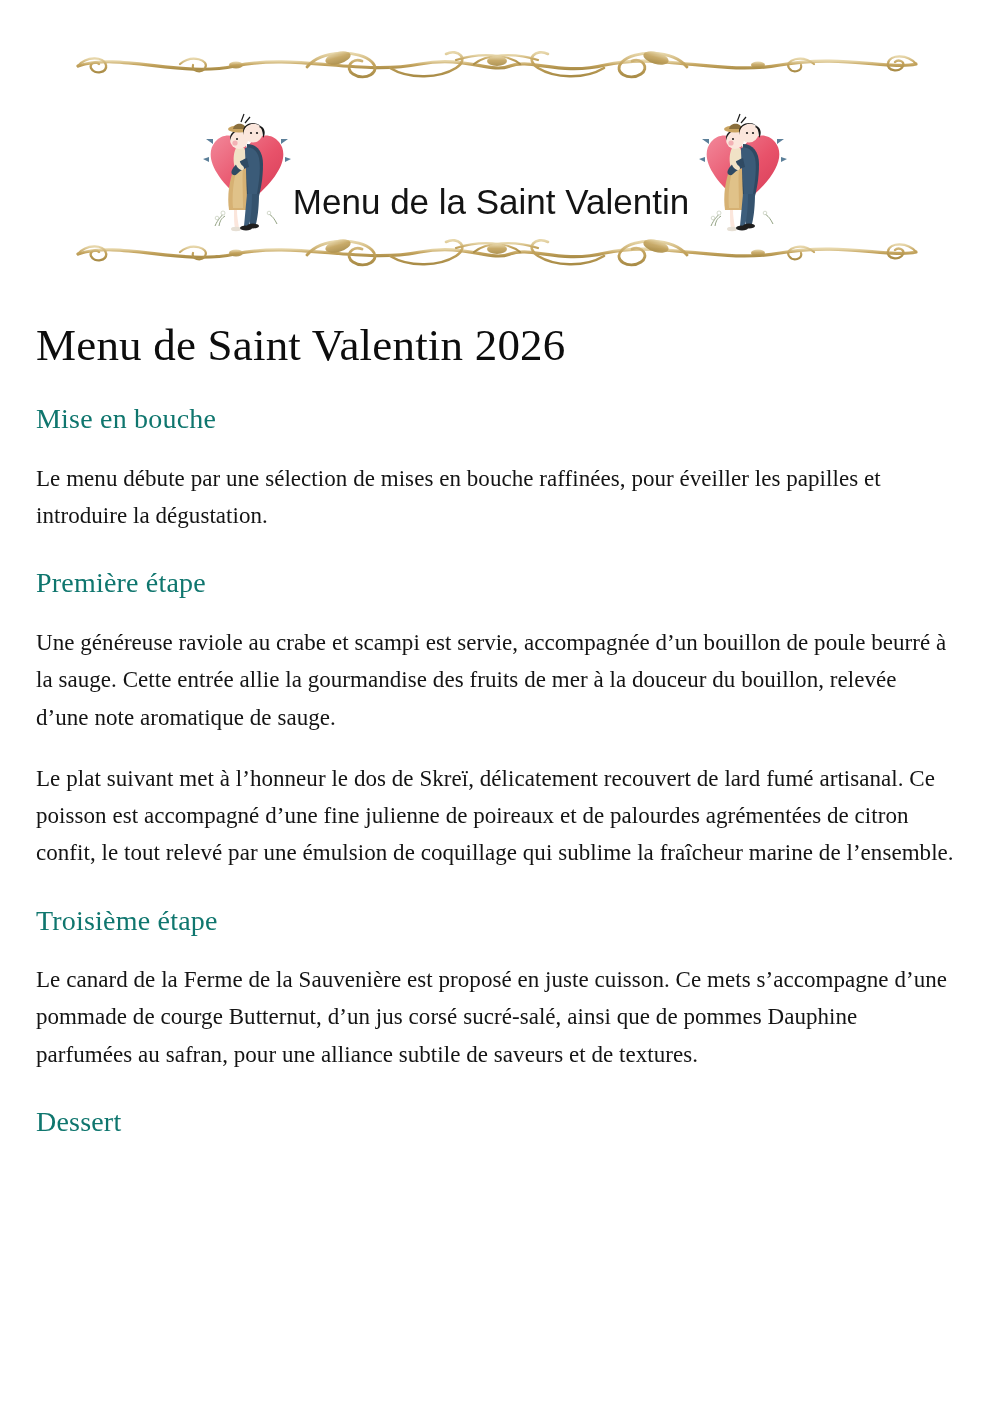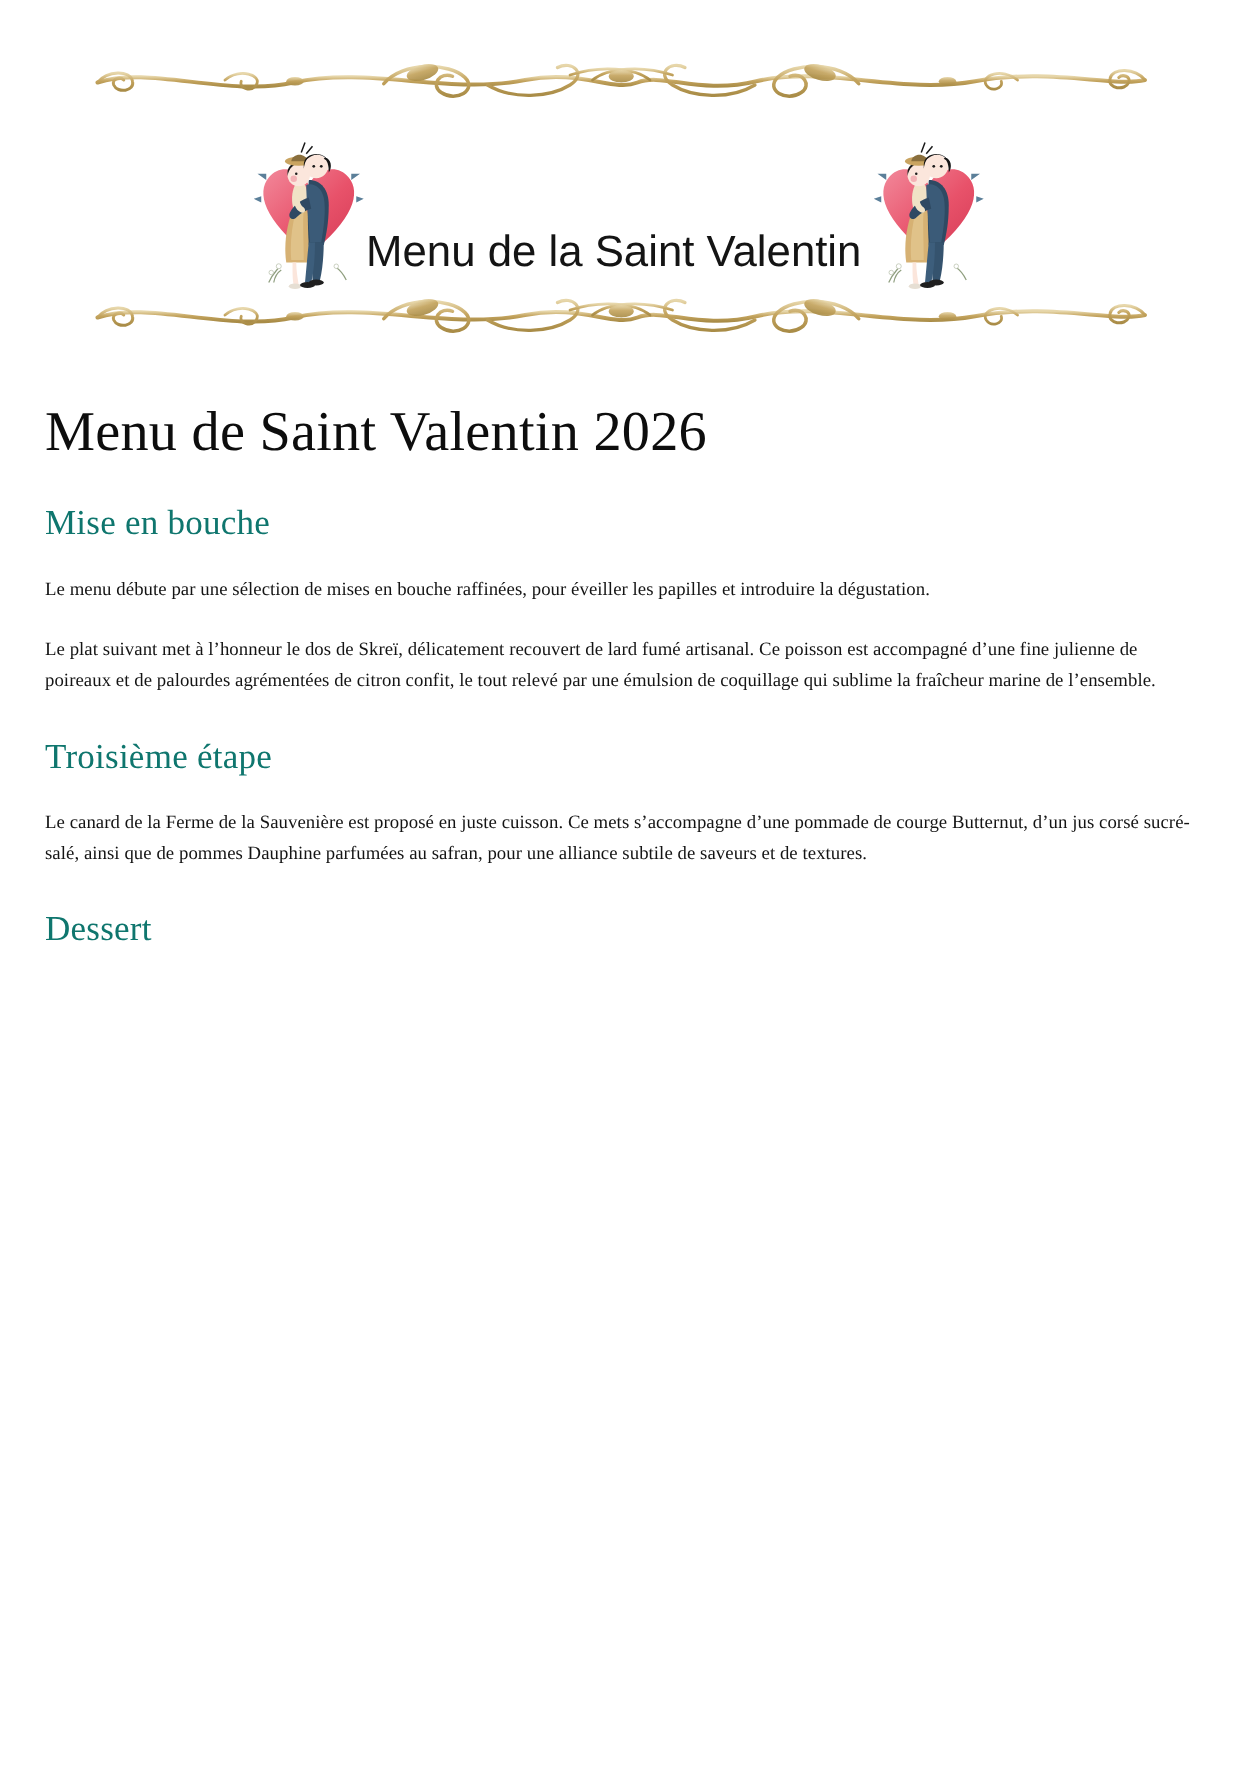--- a/index.html
+++ b/index.html
@@ -90,21 +90,21 @@
     font-size: 28px;
     font-weight: 400;
     color: #0f766e;
     margin: 32px 0 0 0;
     line-height: 1.2;
     letter-spacing: 0.2px;
   }
 
   .section-body {
     font-family: "Liberation Serif", serif;
-    font-size: 15px;
+    font-size: 23px;
     font-weight: 400;
     color: #141414;
     margin: 24px 0 0 0;
     line-height: 1.62;
     max-width: 940px;
     letter-spacing: 0.05px;
   }
 </style>
 </head>
 <body>
@@ -299,20 +299,22 @@
 <div class="doc">
 
   <h1 class="doc-title">Menu de Saint Valentin 2026</h1>
 
   <div class="section">
     <h2 class="section-heading">Mise en bouche</h2>
     <p class="section-body">Le menu débute par une sélection de mises en bouche raffinées, pour éveiller les papilles et introduire la dégustation.</p>
   </div>
 
   <div class="section">
+    <h2 class="section-heading">Première étape</h2>
+    <p class="section-body">Une généreuse raviole au crabe et scampi est servie, accompagnée d’un bouillon de poule beurré à la sauge. Cette entrée allie la gourmandise des fruits de mer à la douceur du bouillon, relevée d’une note aromatique de sauge.</p>
   </div>
 
   <div class="section">
     <p class="section-body">Le plat suivant met à l’honneur le dos de Skreï, délicatement recouvert de lard fumé artisanal. Ce poisson est accompagné d’une fine julienne de poireaux et de palourdes agrémentées de citron confit, le tout relevé par une émulsion de coquillage qui sublime la fraîcheur marine de l’ensemble.</p>
   </div>
 
   <div class="section">
     <h2 class="section-heading">Troisième étape</h2>
     <p class="section-body">Le canard de la Ferme de la Sauvenière est proposé en juste cuisson. Ce mets s’accompagne d’une pommade de courge Butternut, d’un jus corsé sucré-salé, ainsi que de pommes Dauphine parfumées au safran, pour une alliance subtile de saveurs et de textures.</p>
   </div>

